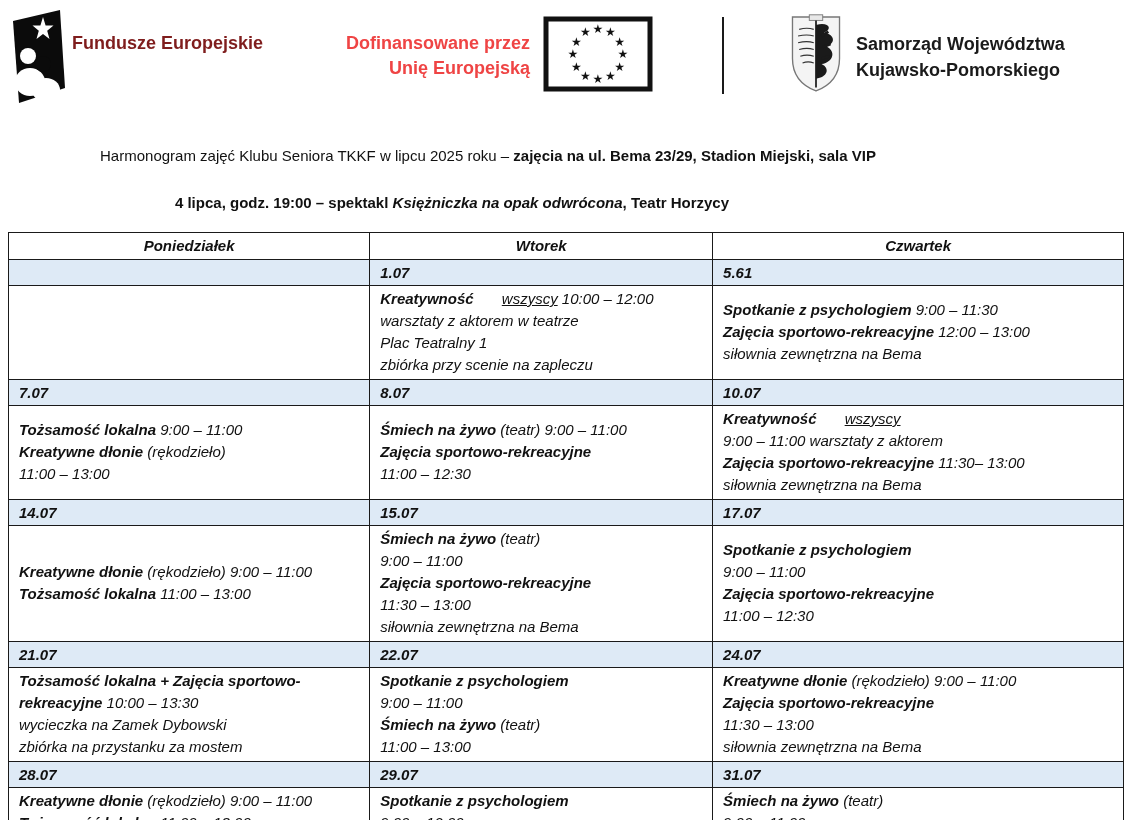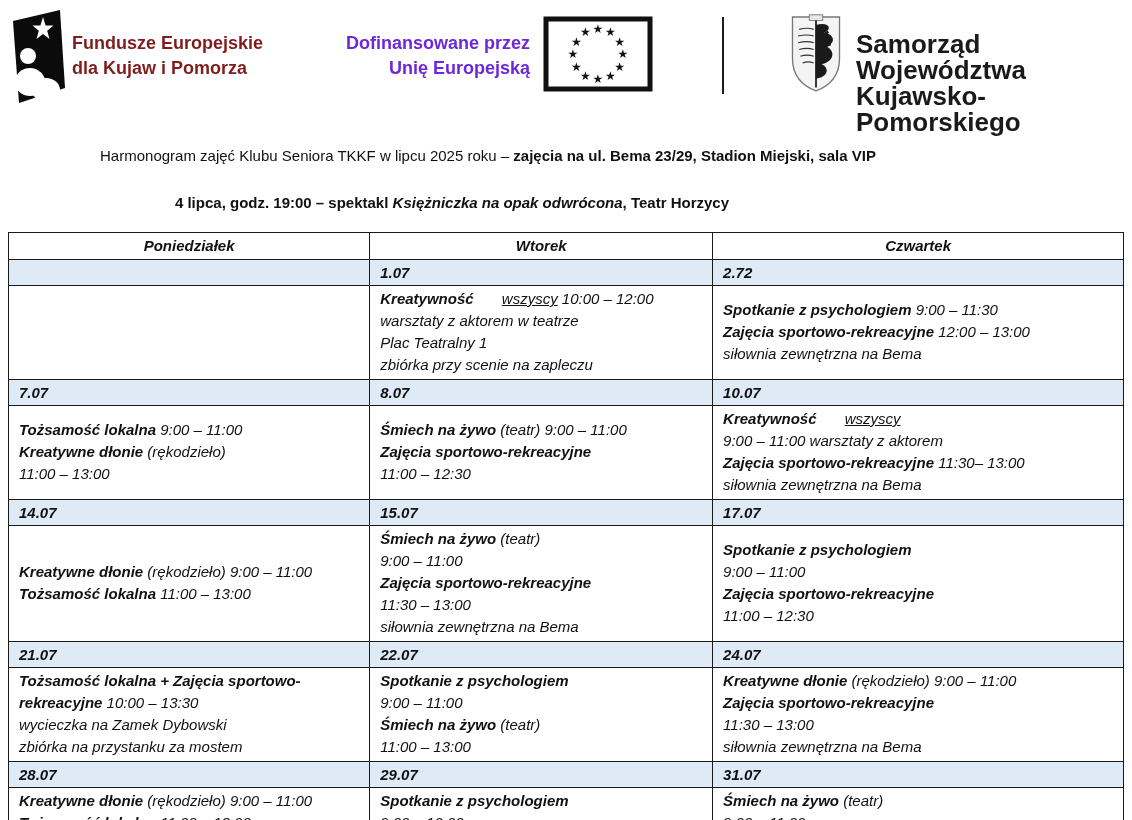--- a/index.html
+++ b/index.html
@@ -6,25 +6,25 @@
   body{
     width:1132px;height:820px;position:relative;overflow:hidden;
     font-family:"Liberation Sans",sans-serif;color:#111;
     -webkit-font-smoothing:antialiased;
   }
   
   .header-band{position:relative;height:126px;}
   .abs{position:absolute;}
   .fe-logo{left:10px;top:8px;}
   .fe-text{left:72px;top:31px;font-size:18px;font-weight:600;line-height:25px;color:#7f1d1d;}
-  .dof-text{left:292px;top:31px;width:238px;text-align:right;font-size:18px;font-weight:600;line-height:25px;color:#6d28d9;}
+  .dof-text{left:292px;top:31px;width:238px;text-align:right;font-size:18px;font-weight:600;line-height:25px;color:#ef4444;}
   .eu-flag{left:543px;top:16px;}
   .vdivider{left:722px;top:17px;width:2px;height:77px;background:#1a1a1a;}
   .herb{left:788px;top:13px;}
-  .sam-text{left:856px;top:31px;font-size:26px;font-weight:700;line-height:26px;color:#1a1a1a;}
+  .sam-text{left:856px;top:31px;font-size:18px;font-weight:700;line-height:26px;color:#1a1a1a;}
   
   .doc-title{position:absolute;left:0;top:147px;width:976px;text-align:center;font-size:15px;}
   .doc-title .b{font-weight:700;}
   .doc-subtitle{position:absolute;left:0;top:194px;width:904px;text-align:center;font-size:15px;font-weight:700;}
   .doc-subtitle .i{font-style:italic;}
   
   .tbl-wrap{position:absolute;left:8px;top:232px;width:1116px;}
   table{border-collapse:collapse;table-layout:fixed;width:100%;font-size:15px;}
   col.c1{width:32.4%;} col.c2{width:30.75%;} col.c3{width:36.85%;}
   th,td{border:1px solid #1a1a1a;font-style:italic;}
@@ -44,21 +44,20 @@
     <polygon points="3,13 50,2 55,80 9,95" fill="#0b0b0b"></polygon>
     <polygon fill="#fff" points="33,9 35.6,17.4 43.5,17.6 37.2,22.8 39.5,30.9 33,26 26.5,30.9 28.8,22.8 22.5,17.6 30.4,17.4"></polygon>
     <circle cx="18" cy="48" r="8" fill="#fff"></circle>
     <ellipse cx="20" cy="74" rx="15" ry="14" fill="#fff"></ellipse>
     <circle cx="33" cy="56" r="8" fill="#0b0b0b"></circle>
     <ellipse cx="36" cy="82" rx="14" ry="12" fill="#fff"></ellipse>
   </svg>
 
   <div class="abs fe-text">
     <div>Fundusze Europejskie</div>
-    <div>dla Kujaw i Pomorza</div>
   </div>
 
   <div class="abs dof-text">
     <div>Dofinansowane przez</div>
     <div>Unię Europejską</div>
   </div>
 
   <svg class="abs eu-flag" width="110" height="76" viewBox="0 0 110 76">
     <rect x="3" y="3" width="104" height="70" fill="#fff" stroke="#111" stroke-width="5"></rect>
     <g id="eu-stars" fill="#111" font-family="DejaVu Sans, sans-serif">
@@ -116,21 +115,21 @@
       <tr id="day-header-row">
           <th>Poniedziałek</th>
           <th>Wtorek</th>
           <th>Czwartek</th>
         </tr>
     </thead>
     <tbody id="schedule-table-body">
         <tr class="date-row">
           <td></td>
           <td>1.07</td>
-          <td>2.72</td>
+          <td>5.61</td>
         </tr>
         <tr class="content-row">
           <td></td>
           <td>
             <div class="line"><span class="seg-b">Kreatywność</span><span> </span><span class="seg-u">wszyscy</span><span> 10:00 – 12:00</span></div>
             <div class="line"><span>warsztaty z aktorem w teatrze</span></div>
             <div class="line"><span>Plac Teatralny 1</span></div>
             <div class="line"><span>zbiórka przy scenie na zapleczu</span></div>
           </td>
           <td>

